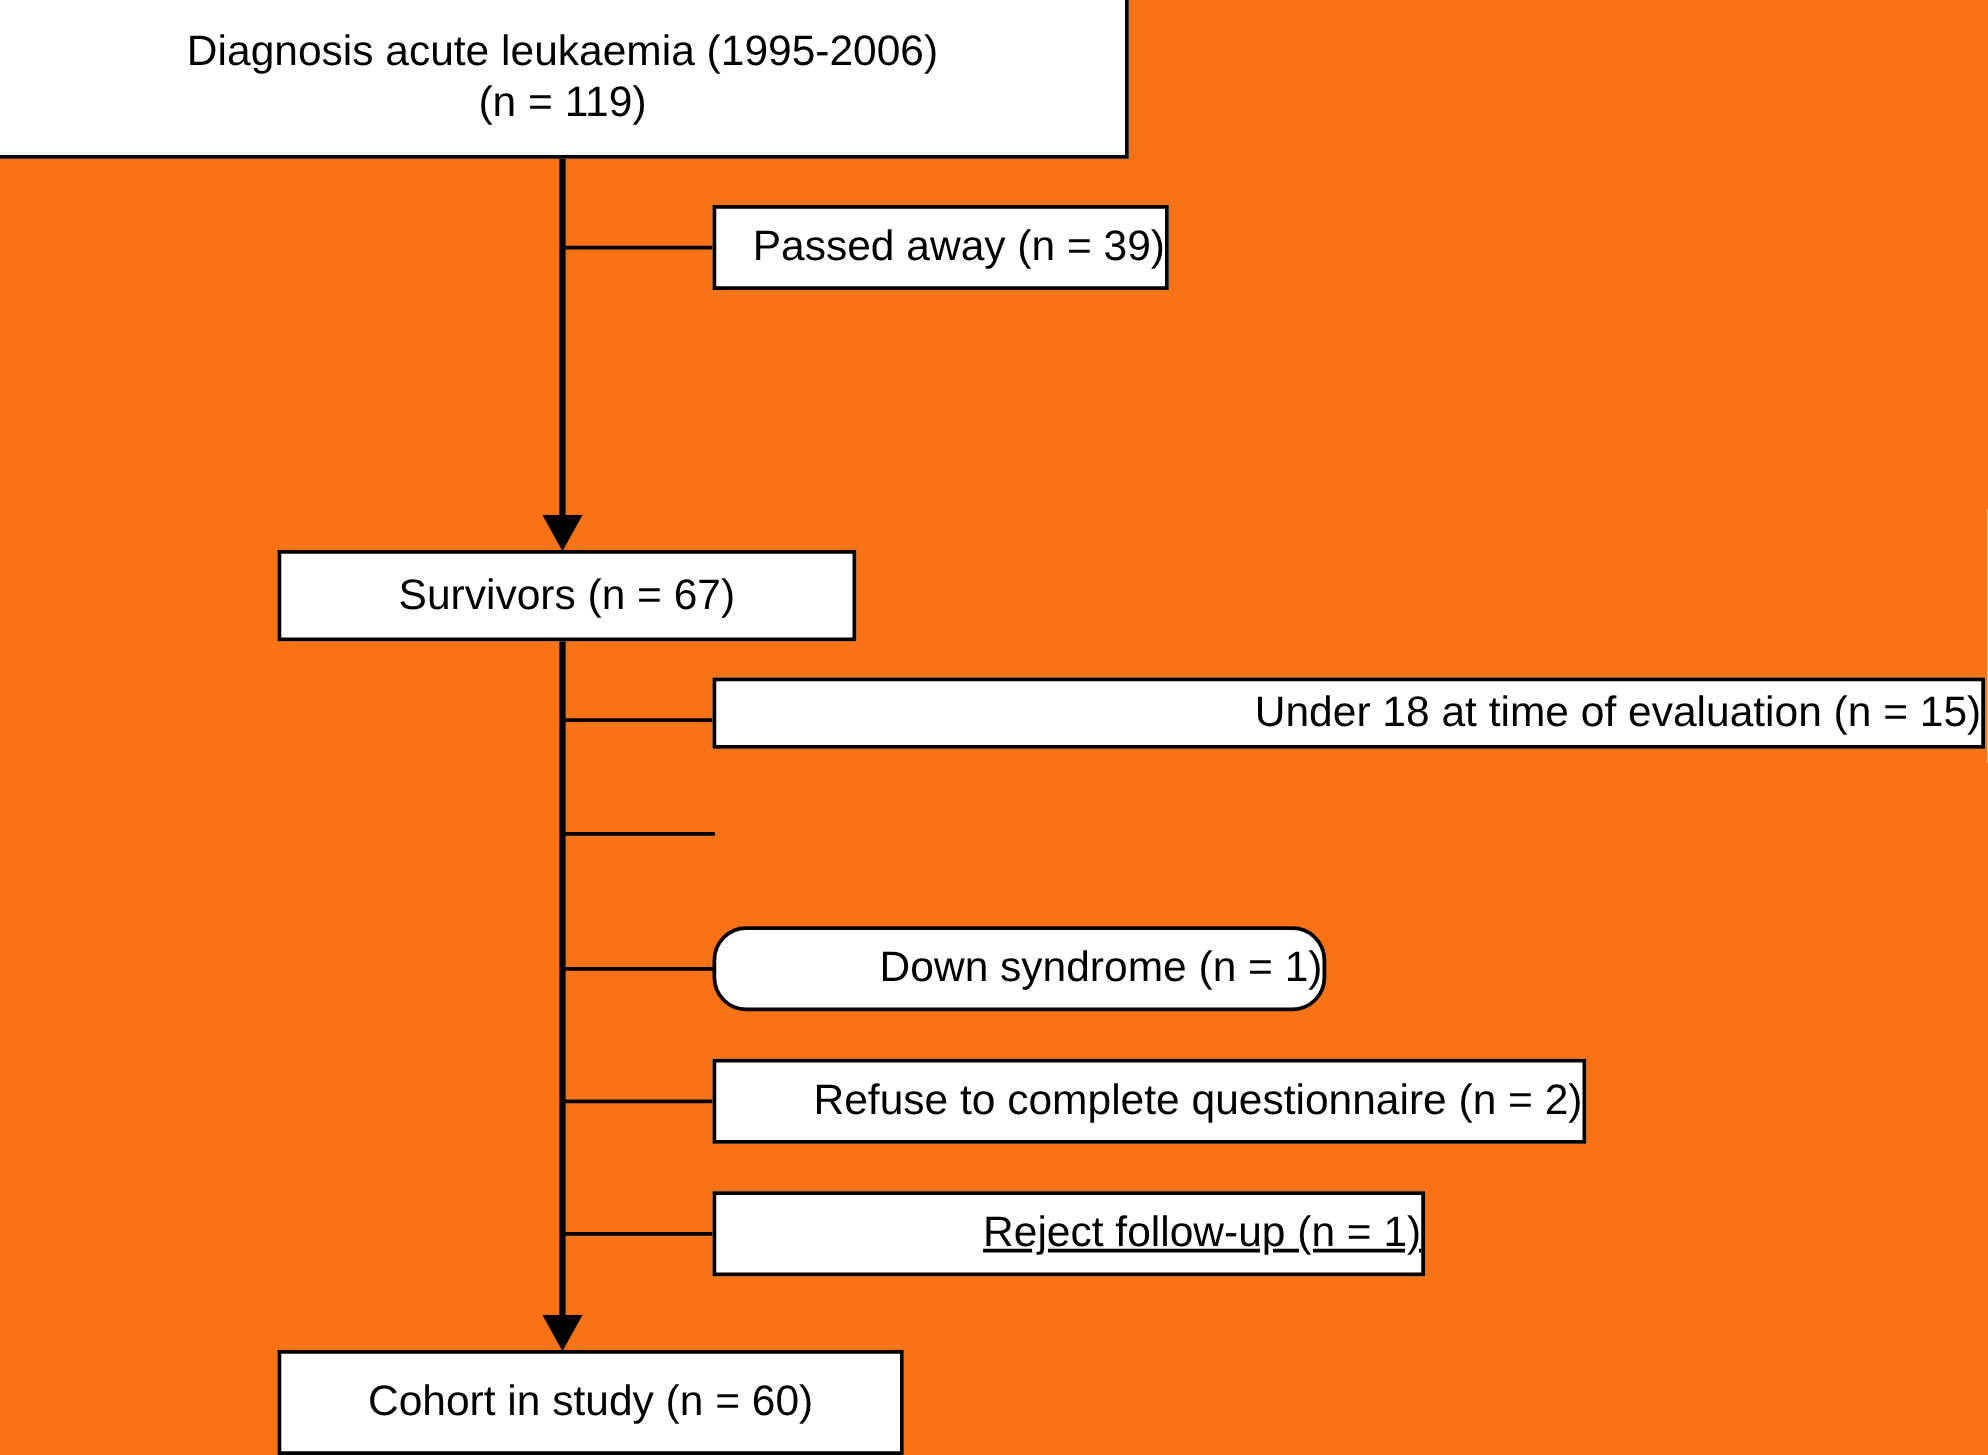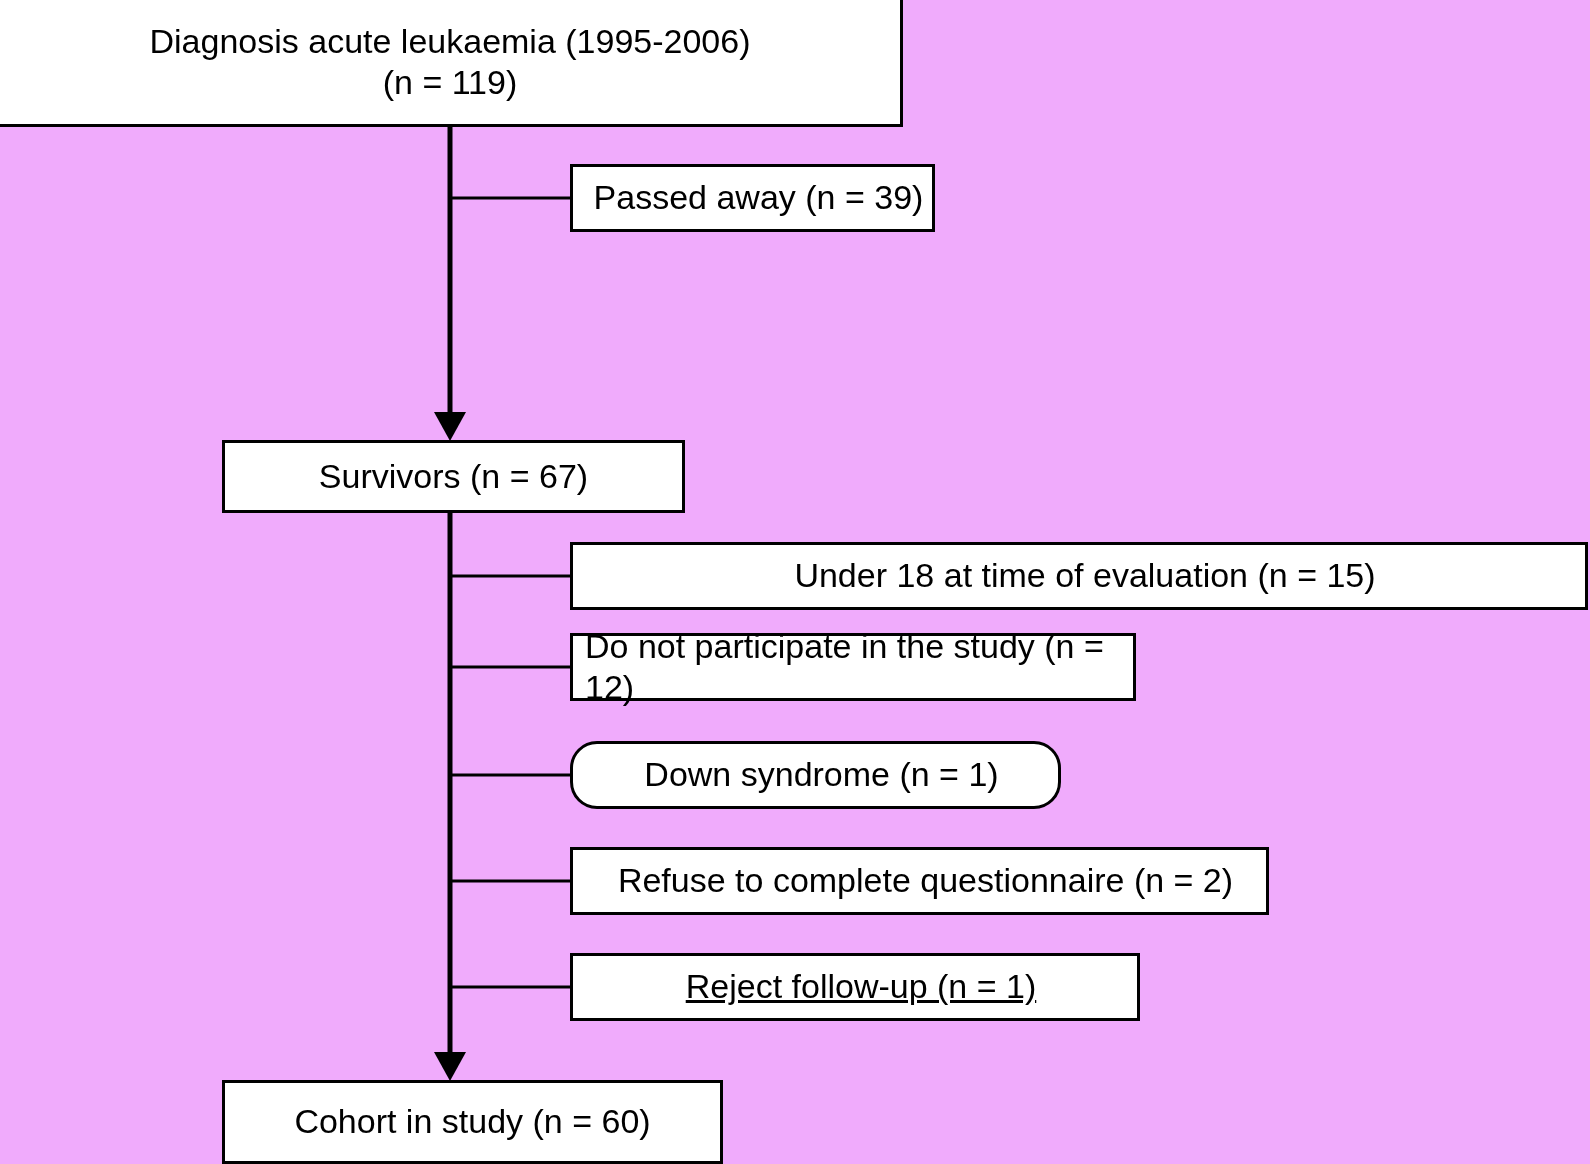--- a/index.html
+++ b/index.html
@@ -4,21 +4,21 @@
 <style>
   html, body {
     margin: 0;
     padding: 0;
     background: #ffffff;
   }
   #flowchart-root {
     position: relative;
     width: 1590px;
     height: 1164px;
-    background: #f0abfc;
+    background: #f97316;
     font-family: "Liberation Sans", sans-serif;
     overflow: hidden;
   }
   #flow-svg {
     position: absolute;
     left: 0;
     top: 0;
     width: 1590px;
     height: 1164px;
   }
@@ -27,21 +27,21 @@
     box-sizing: border-box;
     border: 3px solid #000000;
     background: #ffffff;
     display: flex;
     align-items: center;
   }
   .node-box.center-align {
     justify-content: center;
   }
   .node-box.left-align {
-    justify-content: center;
+    justify-content: flex-end;
   }
   .node-label {
     font-family: "Liberation Sans", sans-serif;
     color: #000000;
     line-height: 1.22;
     white-space: pre-line;
     font-size: 34px;
   }
   .node-label.centered {
     text-align: center;
@@ -79,27 +79,24 @@
   </div>
 
   <div class="node-box left-align" style="left:570px; top:164px; width:365px; height:68px;">
     <span class="node-label left">Passed away (n = 39)</span>
   </div>
 
   <div class="node-box center-align" style="left:222px; top:440px; width:463px; height:73px;">
     <span class="node-label centered">Survivors (n = 67)</span>
   </div>
 
-  <div class="node-box left-align" style="left:570px; top:542px; width:1018px; height:68px;">
+  <div class="node-box left-align" style="left:570px; top:542px; width:1018px; height:57px;">
     <span class="node-label left">Under 18 at time of evaluation (n = 15)</span>
   </div>
 
-  <div class="node-box left-align" style="left:570px; top:633px; width:566px; height:68px;">
-    <span class="node-label left">Do not participate in the study (n = 12)</span>
-  </div>
 
   <div class="node-box left-align" style="left:570px; top:741px; width:491px; height:68px;border-radius:27px;">
     <span class="node-label left">Down syndrome (n = 1)</span>
   </div>
 
   <div class="node-box left-align" style="left:570px; top:847px; width:699px; height:68px;">
     <span class="node-label left">Refuse to complete questionnaire (n = 2)</span>
   </div>
 
   <div class="node-box left-align" style="left:570px; top:953px; width:570px; height:68px;text-decoration:underline;">

